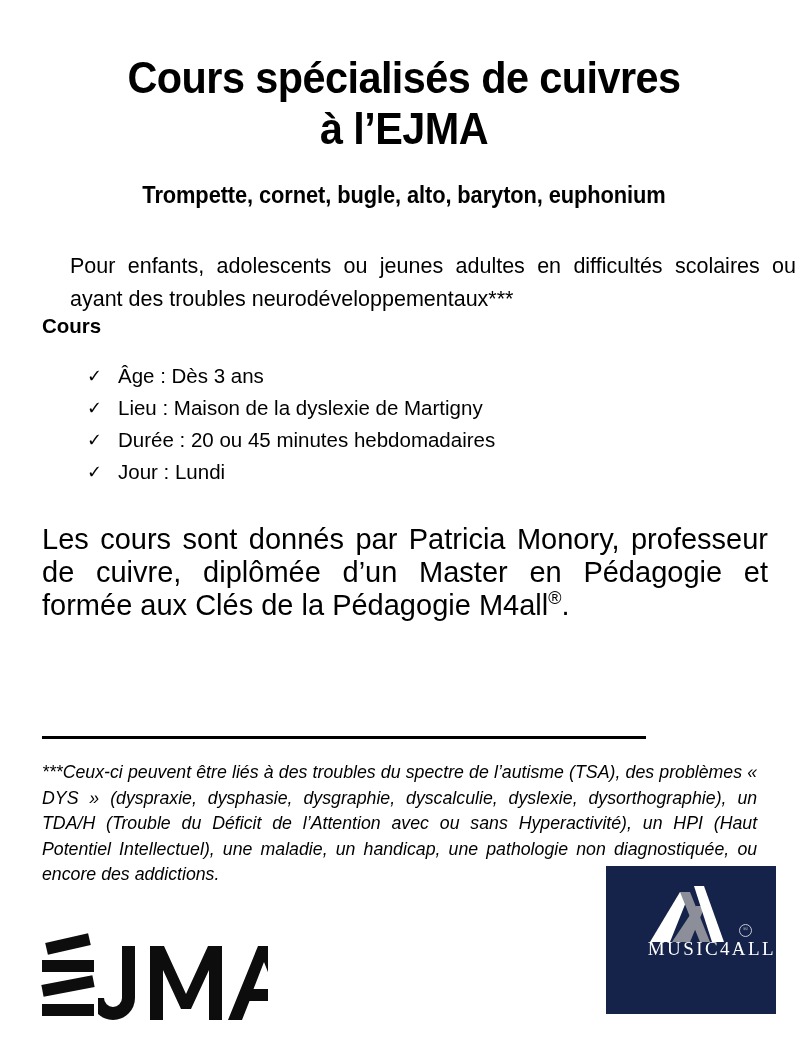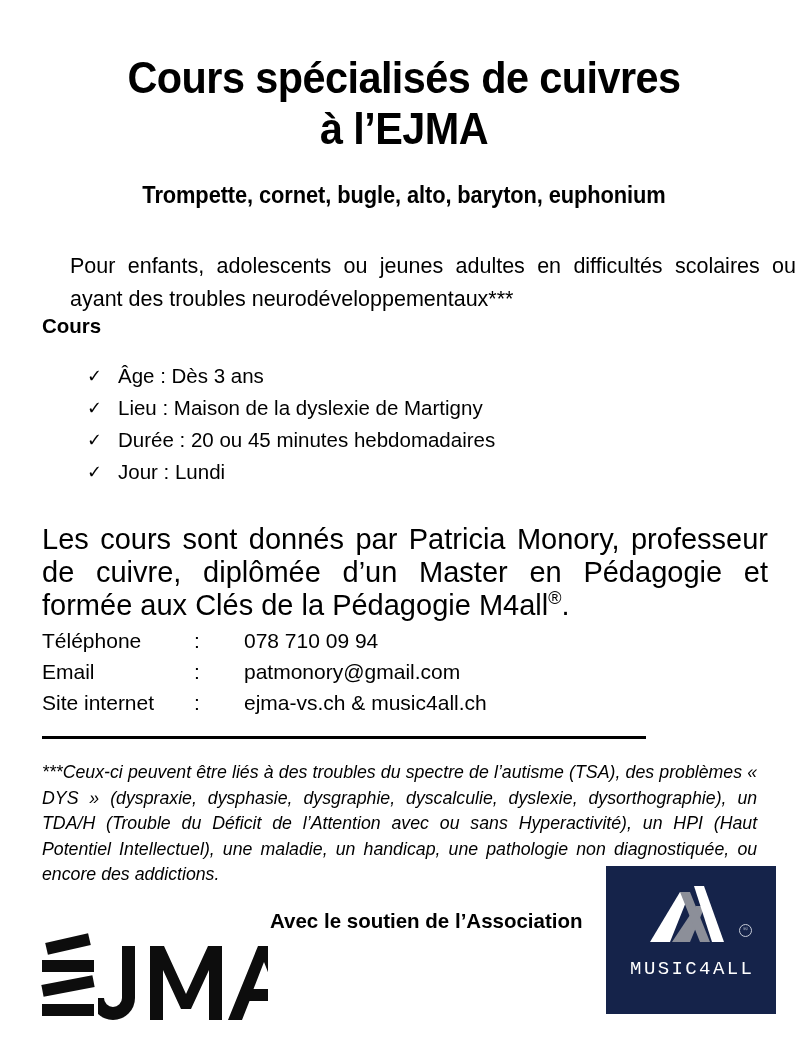--- a/index.html
+++ b/index.html
@@ -199,23 +199,23 @@
     color: #c7ccd8;
     font-size: 7px;
     line-height: 9px;
     text-align: center;
     font-family: "Liberation Serif", serif;
   }
   .m4a-logo .wordmark {
     position: absolute;
     left: 0;
     right: 0;
-    top: 92px;
-    text-align: center;
-    font-family: Liberation Mono, monospace;
+    top: 72px;
+    text-align: right;
+    font-family: Liberation Serif, serif;
     font-size: 19px;
     letter-spacing: 2.4px;
     color: #ffffff;
     text-indent: 2.4px;
   }
 
   
   .ejma-logo {
     position: absolute;
     left: 38px;
@@ -293,45 +293,25 @@
       <span>Durée : 20 ou 45 minutes hebdomadaires</span>
     </li>
     <li>
       <span class="check">✓</span>
       <span>Jour : Lundi</span>
     </li>
   </ul>
 
   <p class="teacher"><span>Les cours sont donnés par Patricia Monory, professeur de cuivre, diplômée d’un Master en Pédagogie et formée aux Clés de la Pédagogie M4all</span><sup>®</sup><span>.</span></p>
 
-  <table class="contact">
-    <tbody>
-      <tr>
-        <td class="label">Téléphone</td>
-        <td class="colon">:</td>
-        <td class="value">078 710 09 94</td>
-      </tr>
-      <tr>
-        <td class="label">Email</td>
-        <td class="colon">:</td>
-        <td class="value">patmonory@gmail.com</td>
-      </tr>
-      <tr>
-        <td class="label">Site internet</td>
-        <td class="colon">:</td>
-        <td class="value">ejma-vs.ch &amp; music4all.ch</td>
-      </tr>
-    </tbody>
-  </table>
 
   <div class="footnote-rule"></div>
 
   <p class="footnote">***Ceux-ci peuvent être liés à des troubles du spectre de l’autisme (TSA), des problèmes « DYS » (dyspraxie, dysphasie, dysgraphie, dyscalculie, dyslexie, dysorthographie), un TDA/H (Trouble du Déficit de l’Attention avec ou sans Hyperactivité), un HPI (Haut Potentiel Intellectuel), une maladie, un handicap, une pathologie non diagnostiquée, ou encore des addictions.</p>
 
-  <div class="support-line">Avec le soutien de l’Association</div>
 
   <div class="m4a-logo">
     <svg class="box" viewBox="0 0 170 148" preserveAspectRatio="none">
       <rect x="0" y="0" width="170" height="148" fill="#15234a"></rect>
     </svg>
     <svg class="mark" viewBox="0 0 82 56">
       <polygon points="0,56 20,56 40,6 30,6" fill="#ffffff"></polygon>
       <polygon points="22,56 40,56 55,20 46,20" fill="#8c8f99"></polygon>
       <polygon points="30,6 40,6 60,56 50,56" fill="#8c8f99"></polygon>
       <polygon points="44,0 54,0 74,56 62,56" fill="#ffffff"></polygon>

